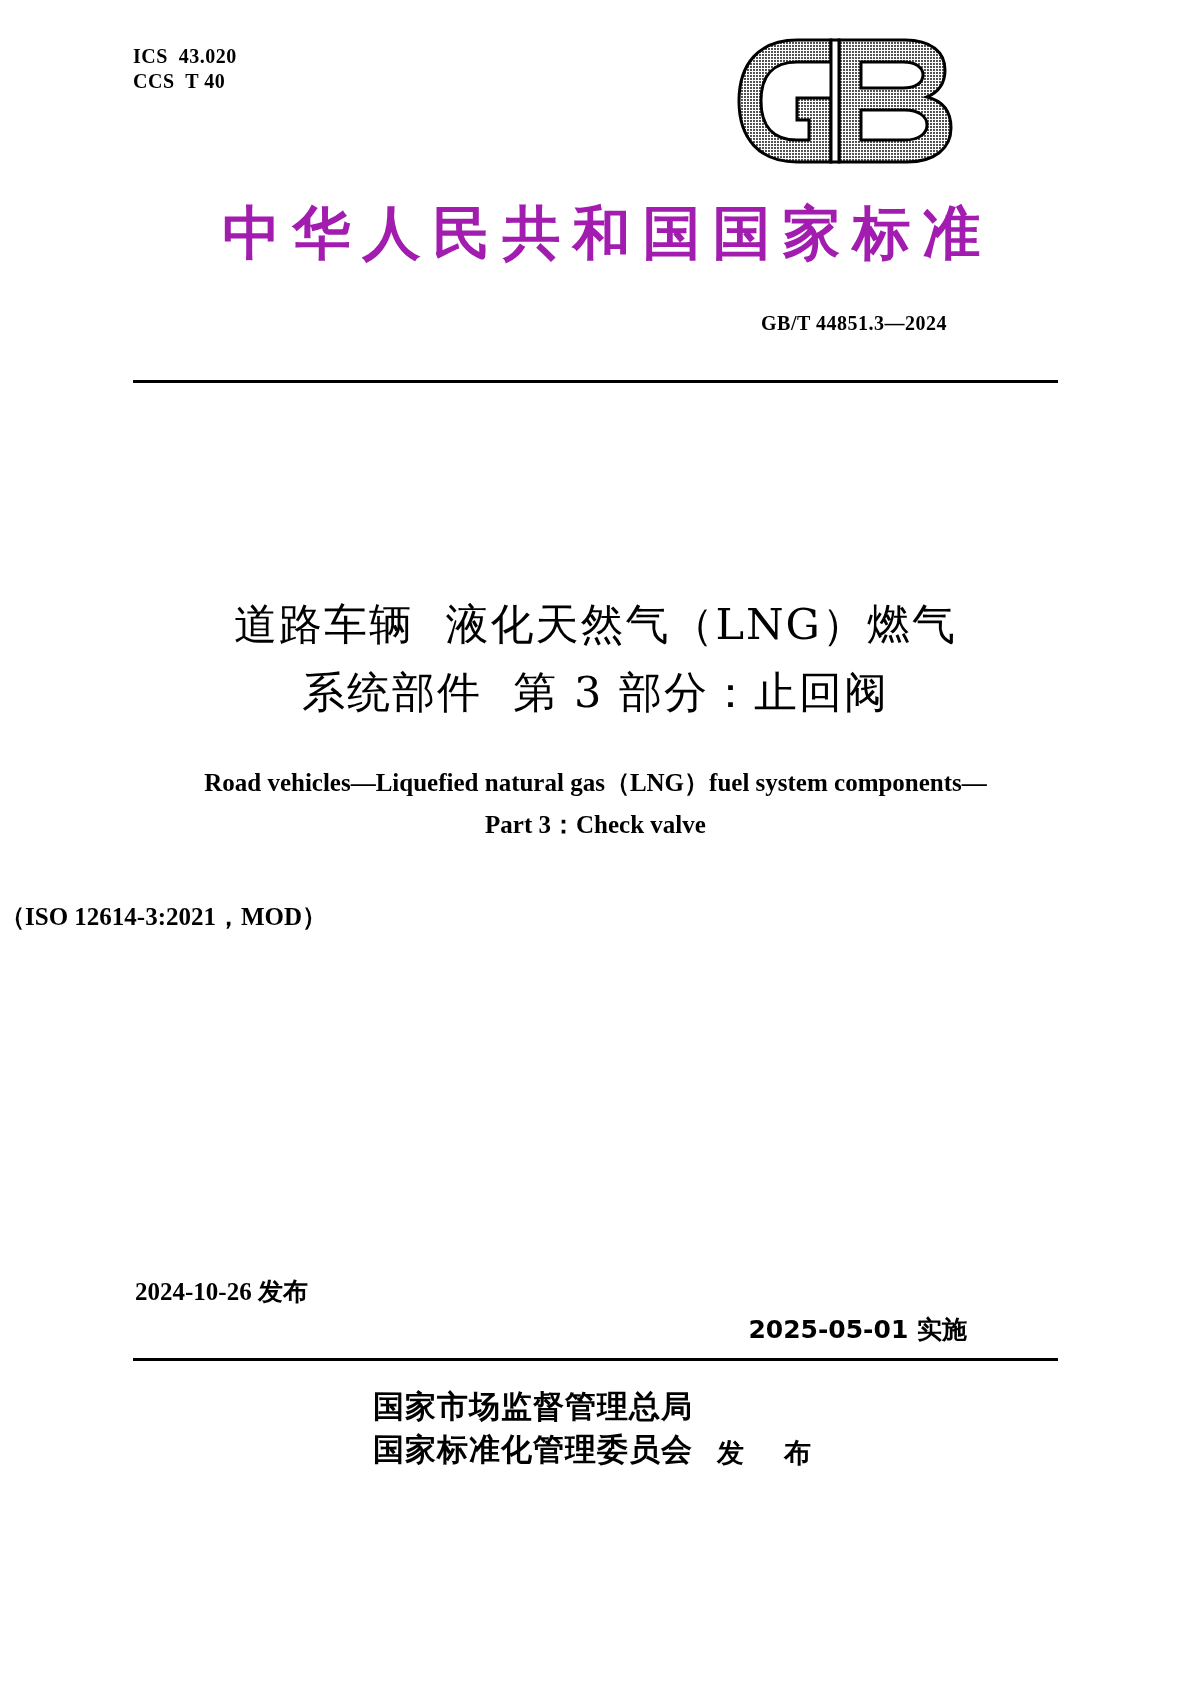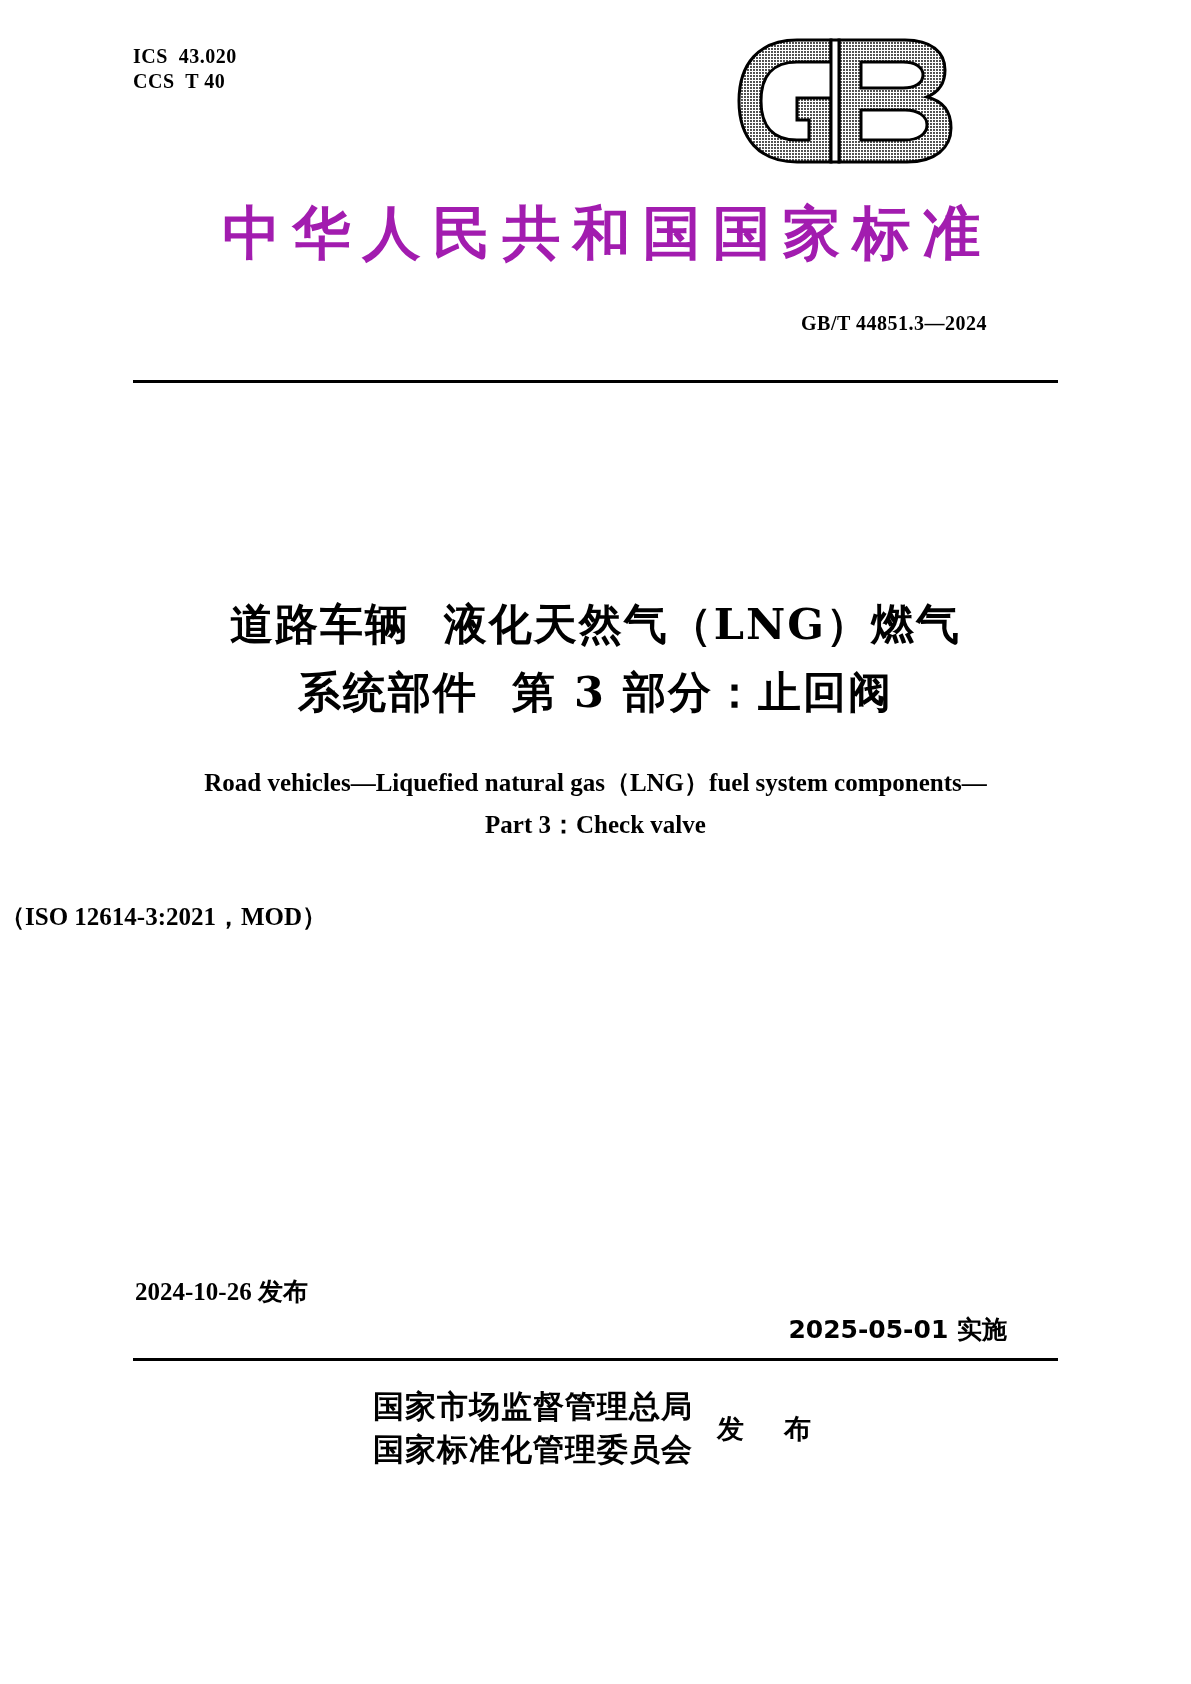--- a/index.html
+++ b/index.html
@@ -14,21 +14,20 @@
     font-family: "Liberation Serif", serif;
     color: #000000;
     overflow: hidden;
   }
 
   .page {
     position: absolute;
     left: 0; top: 0;
     width: 1102px;
     height: 1684px;
-    padding-left: 40px;
   }
 
   
   .codes {
     position: absolute;
     left: 133px;
     top: 44px;
     font-family: "Liberation Serif", serif;
     font-weight: bold;
     font-size: 20px;
@@ -93,21 +92,21 @@
   }
 
   
   .doc-title-cn {
     position: absolute;
     left: 0;
     top: 590px;
     width: 1191px;
     text-align: center;
     font-family: "DejaVu Serif", serif;
-    font-weight: bold;
+    font-weight: normal;
     font-size: 43px;
     line-height: 68px;
     letter-spacing: 2px;
   }
   .doc-title-cn .line { display: block; white-space: pre; }
 
   
   .doc-title-en {
     position: absolute;
     left: 0;
@@ -155,21 +154,21 @@
   }
 
   
   .publisher {
     position: absolute;
     left: 0;
     top: 1385px;
     width: 1191px;
     display: flex;
     justify-content: center;
-    align-items: flex-start;
+    align-items: flex-end;
   }
   .publisher-names {
     font-family: "DejaVu Serif", serif;
     font-weight: bold;
     font-size: 31px;
     line-height: 43px;
     letter-spacing: 1px;
     text-align: center;
   }
   .publisher-names .line { display: block; white-space: pre; }

